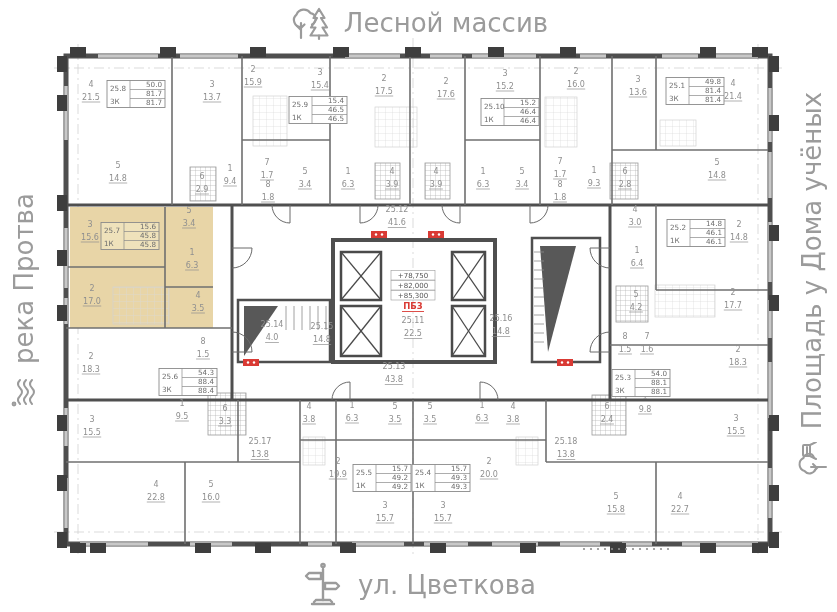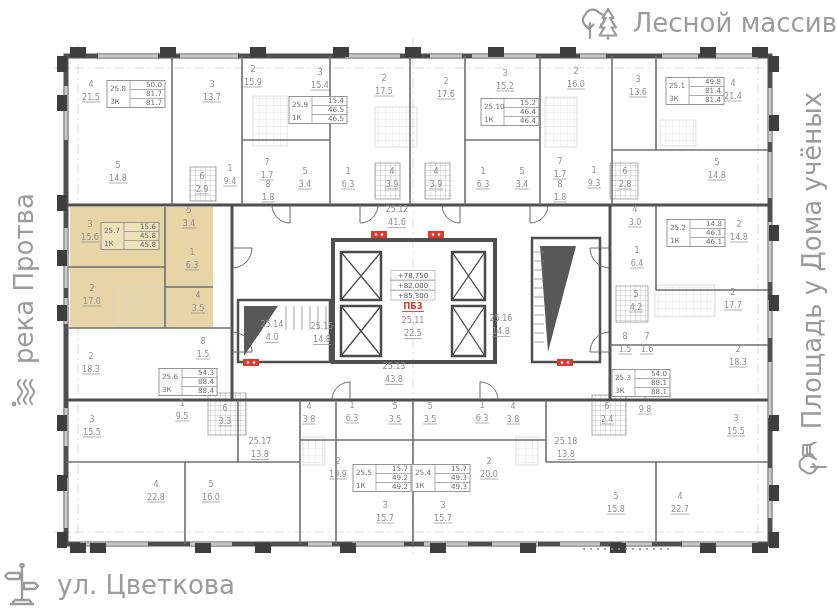--- a/index.html
+++ b/index.html
@@ -1,22 +1,22 @@
 <!DOCTYPE html>
 <html><head>
 <meta charset="utf-8">
 <style>
   html,body{margin:0;padding:0;}
   body{width:837px;height:612px;position:relative;background:#fff;overflow:hidden;
        font-family:"DejaVu Sans","Liberation Sans",sans-serif;}
   .banner{position:absolute;display:flex;align-items:center;gap:13px;
           color:#9b9b9b;font-size:26px;font-weight:500;white-space:nowrap;}
   .banner svg{flex:0 0 auto;}
-  .banner-top{left:0;right:0;top:2px;height:42px;justify-content:flex-end;}
-  .banner-bottom{left:0;right:0;top:560px;height:50px;}
+  .banner-top{left:0;right:0;top:2px;height:42px;justify-content:center;}
+  .banner-bottom{left:0;right:0;top:560px;height:50px;justify-content:center;}
   .banner-left{left:-126px;top:280px;width:300px;height:40px;justify-content:center;
                transform:rotate(-90deg);}
   .banner-right{left:592px;top:265px;width:440px;height:40px;justify-content:center;
                 transform:rotate(-90deg);}
   #plan-wrap{position:absolute;left:0;top:0;width:837px;height:612px;}
   .rm{font-size:8px;fill:#8f8f8f;text-anchor:middle;}
   .cm{font-size:8px;fill:#8f8f8f;text-anchor:middle;}
   .ul{stroke:#8f8f8f;stroke-width:0.7;}
   .stat-t{font-size:7.2px;fill:#6e6e6e;}
   .stat-v{font-size:7.2px;fill:#6e6e6e;text-anchor:end;}

